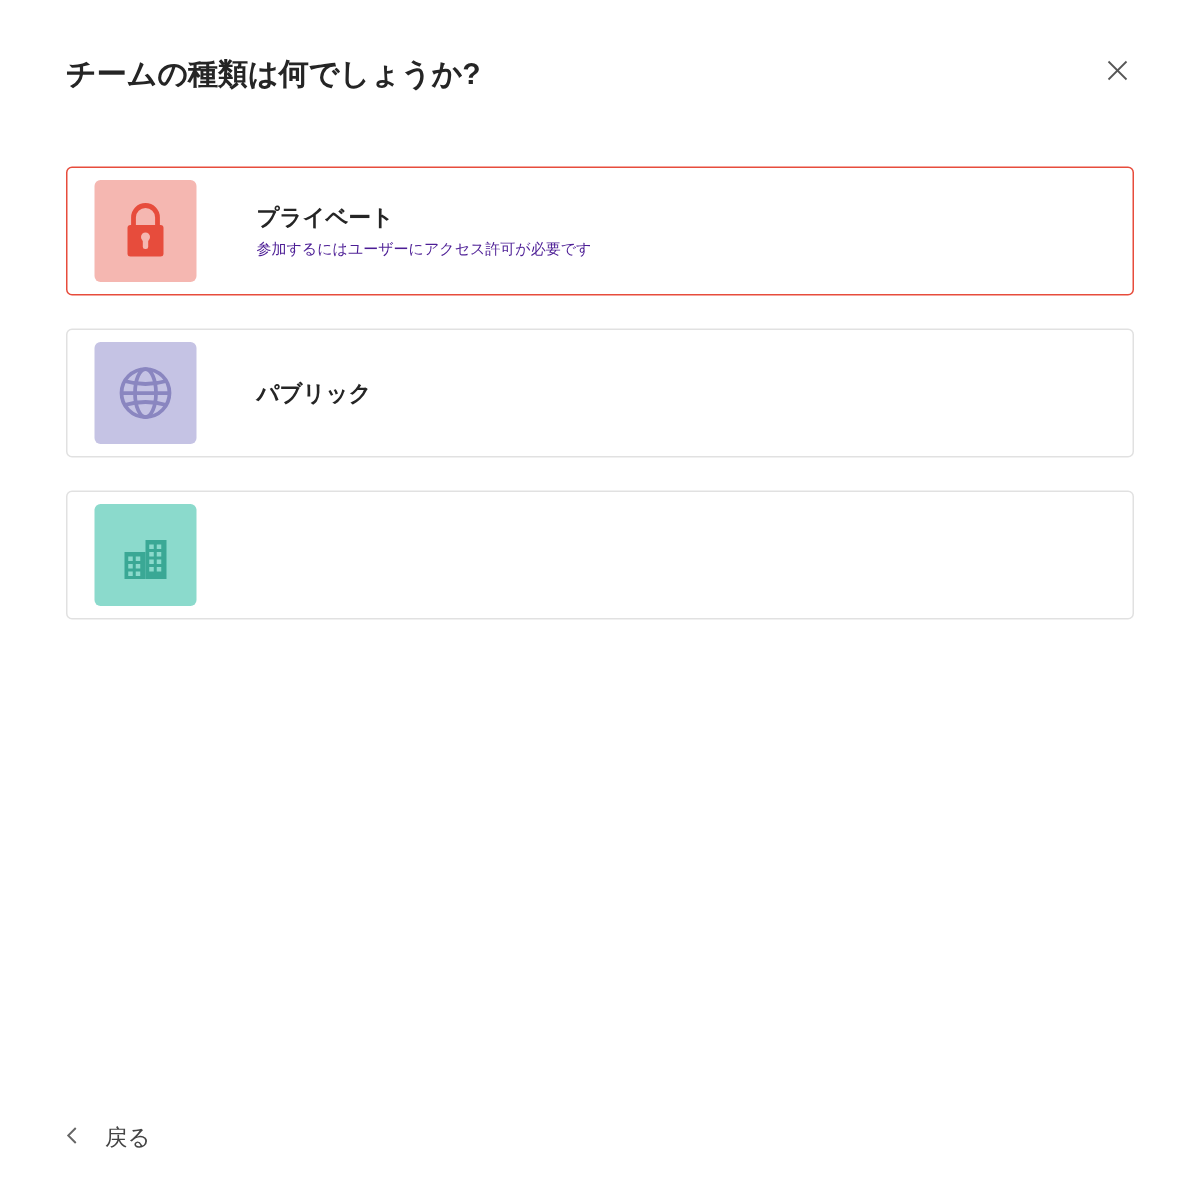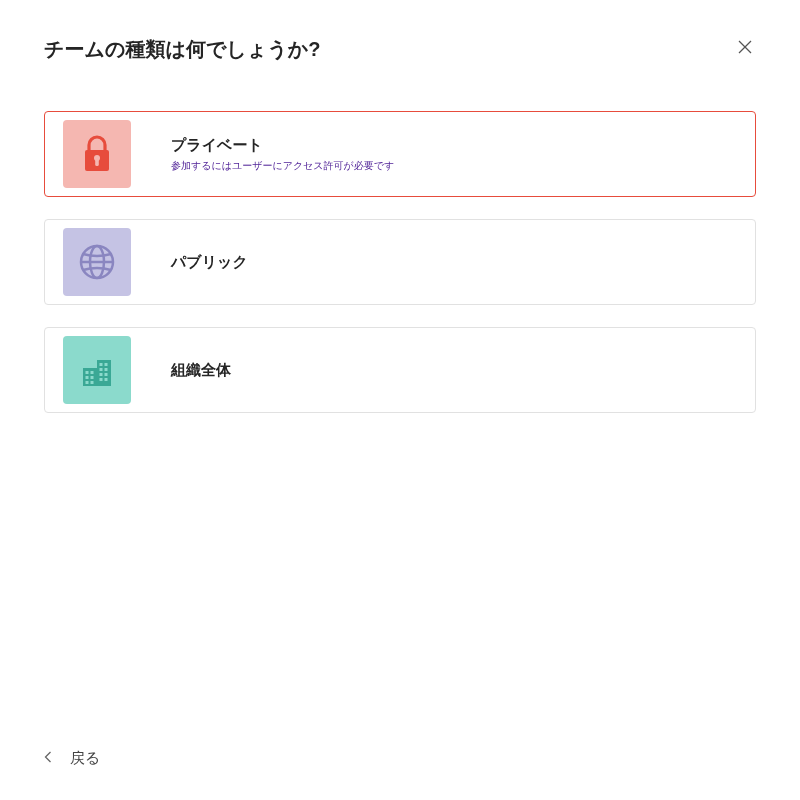--- a/index.html
+++ b/index.html
@@ -178,21 +178,20 @@
           <rect x="27.5" y="28" width="3" height="3" fill="#8bdacc"></rect>
           <rect x="8.5" y="21" width="3" height="3" fill="#8bdacc"></rect>
           <rect x="13.5" y="21" width="3" height="3" fill="#8bdacc"></rect>
           <rect x="8.5" y="26" width="3" height="3" fill="#8bdacc"></rect>
           <rect x="13.5" y="26" width="3" height="3" fill="#8bdacc"></rect>
           <rect x="8.5" y="31" width="3" height="3" fill="#8bdacc"></rect>
           <rect x="13.5" y="31" width="3" height="3" fill="#8bdacc"></rect>
         </svg>
       </div>
       <div class="option-text">
-        <div class="option-title">組織全体</div>
       </div>
     </div>
 
   </div>
 
   <div class="dialog-footer">
     <button class="back-button">
       <span class="chevron-left">
         <svg width="8" height="12" viewBox="0 0 8 12">
           <path d="M6.5 1 L1.5 6 L6.5 11" fill="none" stroke="#666" stroke-width="1.3"></path>

